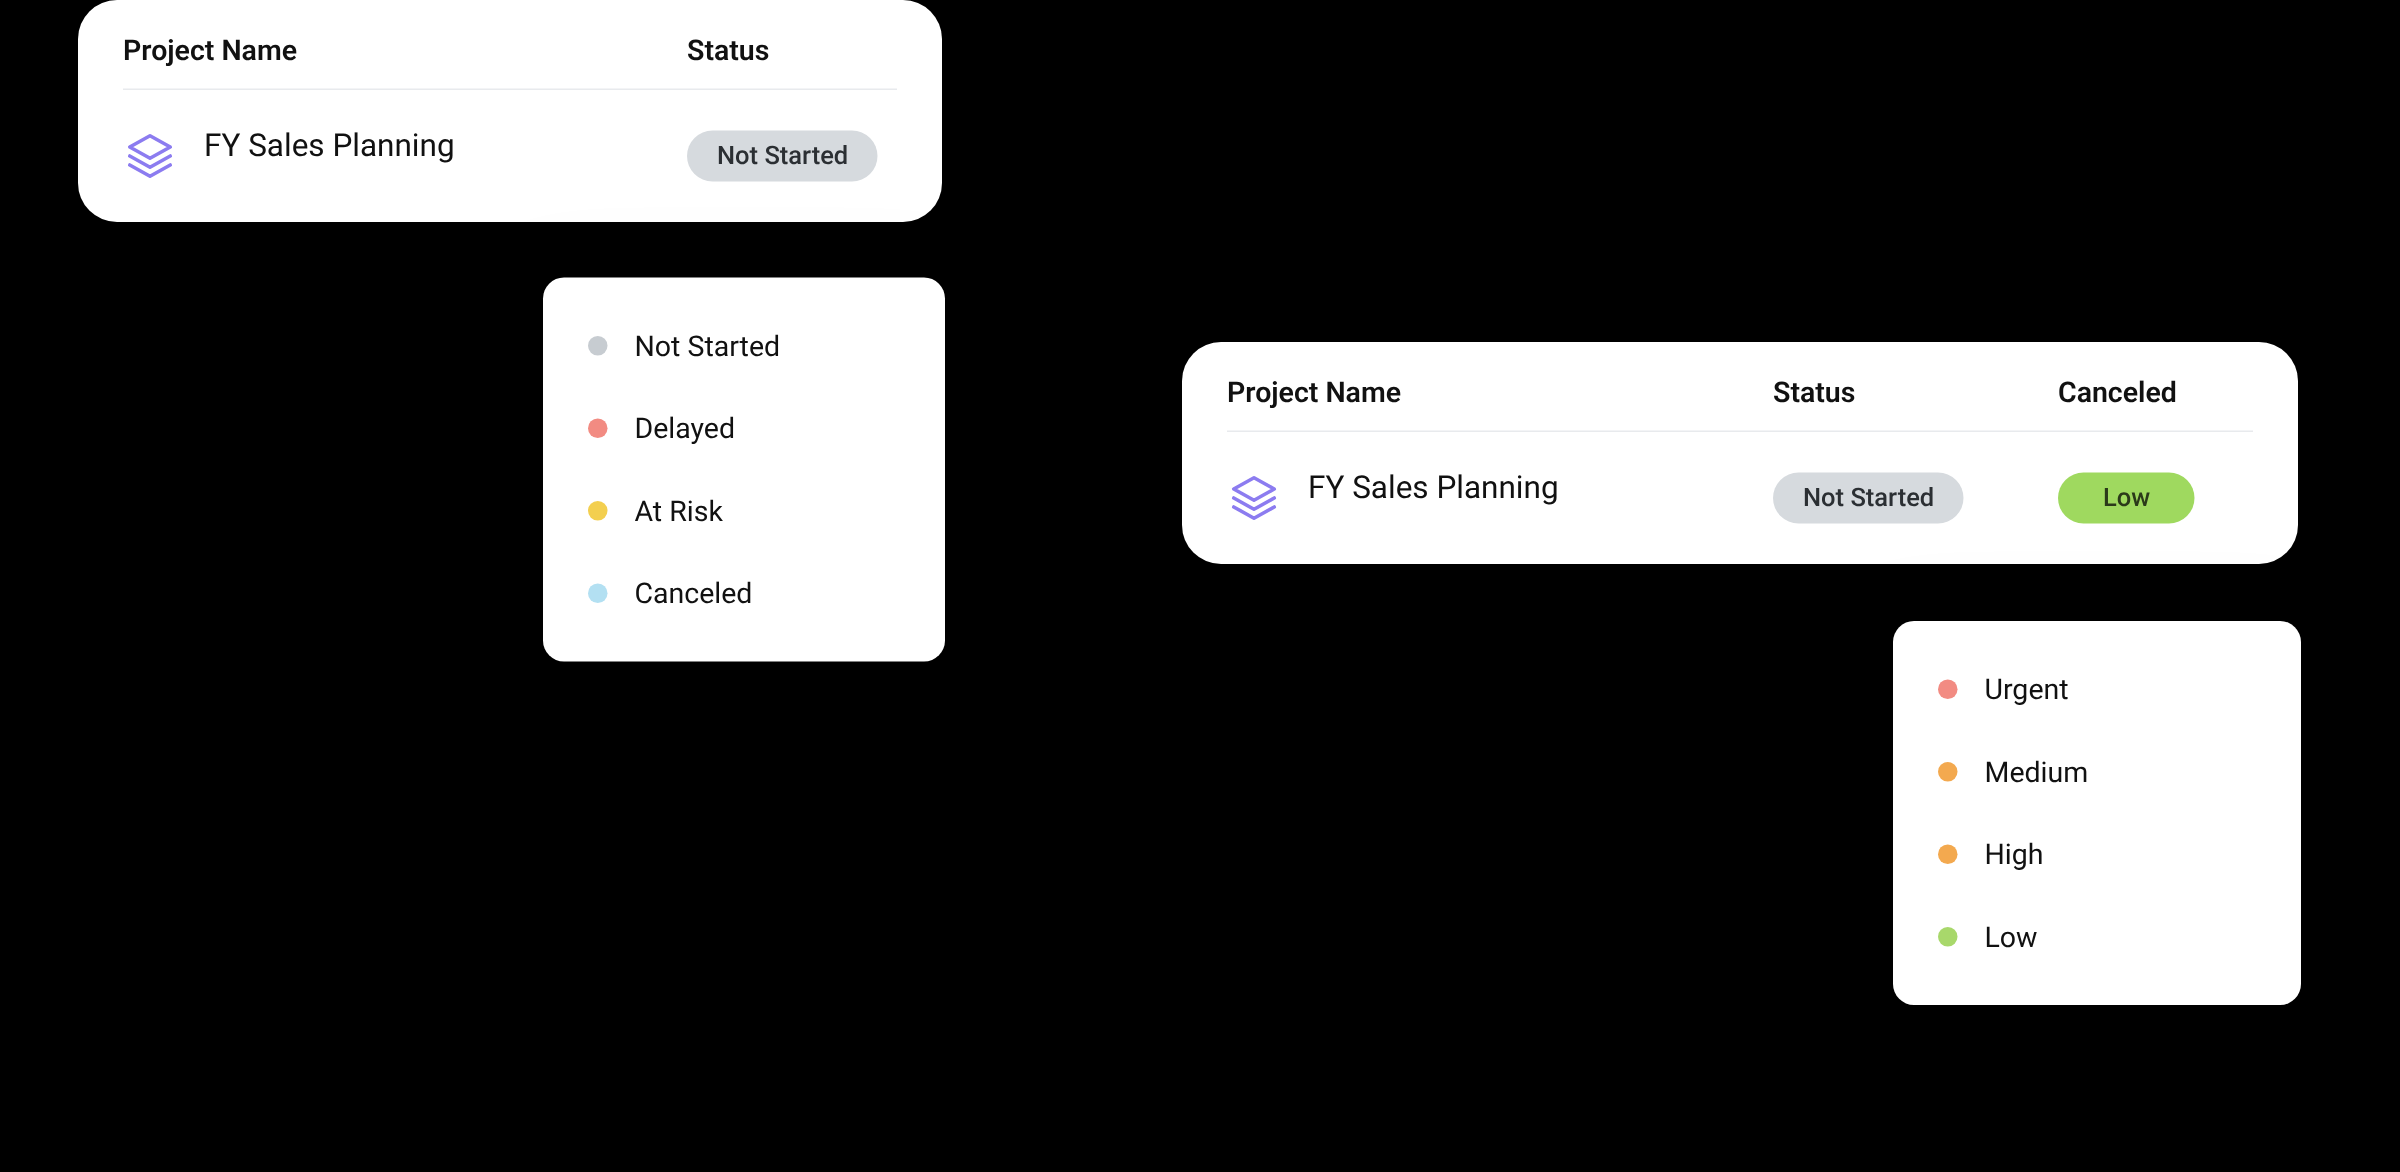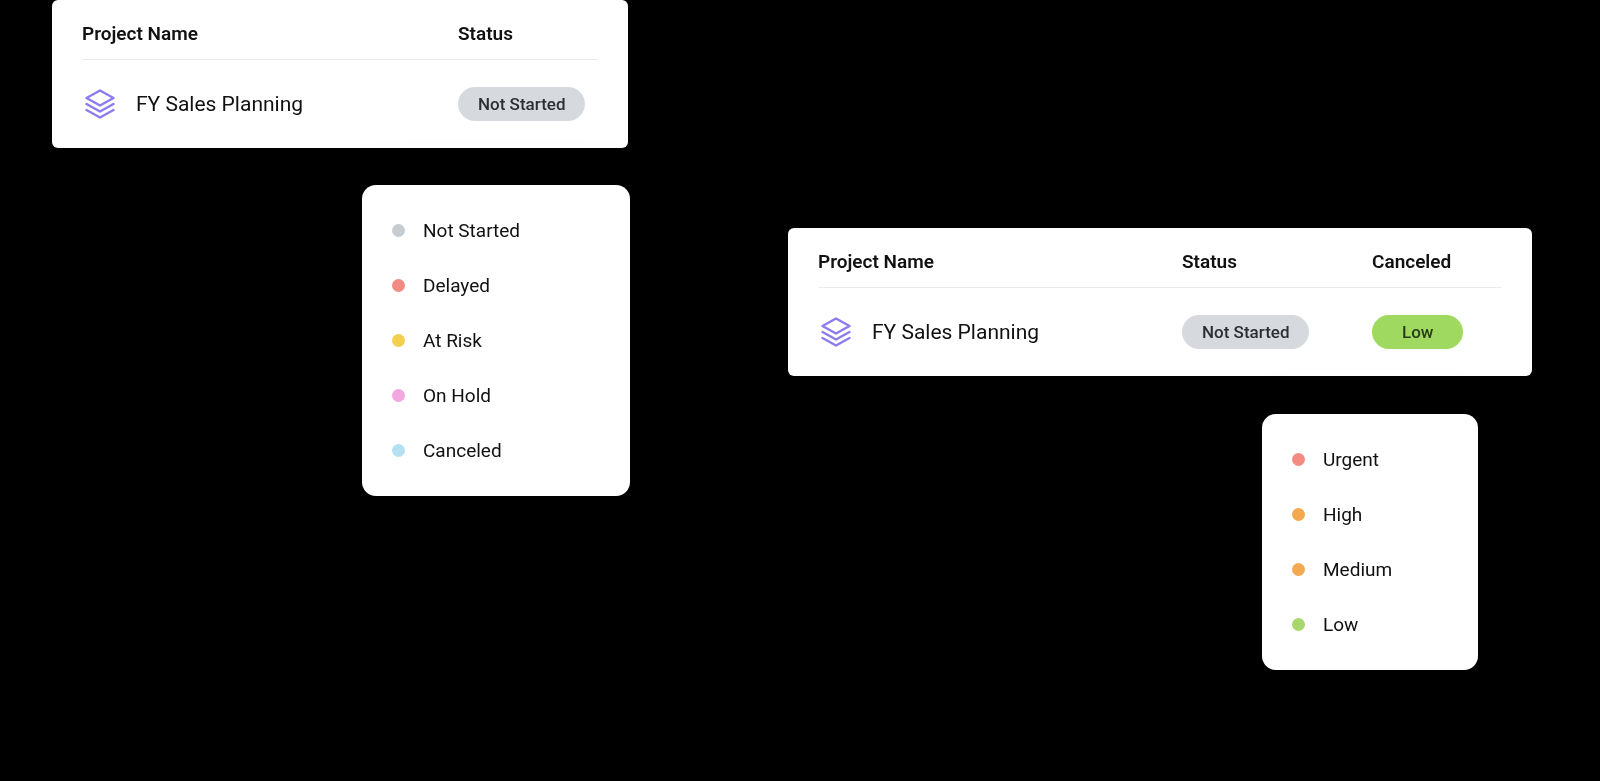--- a/index.html
+++ b/index.html
@@ -5,21 +5,21 @@
   * { box-sizing: border-box; margin: 0; padding: 0; }
   body {
     font-family: -apple-system, BlinkMacSystemFont, "Segoe UI", Roboto, sans-serif;
     background: #000;
     width: 1600px;
     height: 781px;
     position: relative;
   }
   .card {
     background: #fff;
-    border-radius: 6px;
+    border-radius: 26px;
     box-shadow: 0 20px 60px rgba(0,0,0,0.35), 0 8px 24px rgba(0,0,0,0.25);
     position: absolute;
   }
   .card-1 { left: 52px; top: 0; width: 576px; padding: 22px 30px 26px 30px; }
   .card-2 { left: 788px; top: 228px; width: 744px; padding: 22px 30px 26px 30px; }
 
   .header-row {
     display: flex;
     padding-bottom: 14px;
     border-bottom: 1px solid #e8eaed;
@@ -33,21 +33,21 @@
   .card-1 .col-name { flex: 1; }
   .card-1 .col-status { width: 140px; }
   .card-2 .col-name { flex: 1; }
   .card-2 .col-status { width: 190px; }
   .card-2 .col-priority { width: 130px; }
 
   .data-row {
     display: flex;
     align-items: center;
   }
-  .name-cell { display: flex; align-items: center; gap: 18px; flex: 1; }
+  .name-cell { display: flex; gap: 18px; flex: 1; }
   .name-text { font-size: 21px; color: #111; }
   .icon-wrap { width: 36px; height: 36px; display:flex; align-items:center; justify-content:center; }
 
   .status-pill {
     background: #d6dade;
     color: #2b2f33;
     font-size: 17px;
     font-weight: 500;
     border-radius: 999px;
     padding: 7px 20px;
@@ -67,21 +67,21 @@
   .cell-priority { width: 130px; display:flex; }
 
   .dropdown {
     background: #fff;
     border-radius: 14px;
     box-shadow: 0 20px 60px rgba(0,0,0,0.35), 0 8px 24px rgba(0,0,0,0.25);
     position: absolute;
     padding: 18px 0;
   }
   .dropdown-1 { left: 362px; top: 185px; width: 268px; }
-  .dropdown-2 { left: 1262px; top: 414px; width: 216px; }
+  .dropdown-2 { left: 1262px; top: 414px; width: 272px; }
 
   .dd-item {
     display: flex;
     align-items: center;
     gap: 18px;
     padding: 16px 30px;
     cursor: pointer;
   }
   .dd-dot { width: 13px; height: 13px; border-radius: 50%; flex-shrink: 0; }
   .dd-label { font-size: 19px; color: #111; }
@@ -118,24 +118,20 @@
   </div>
   <div class="dd-item">
     <span class="dd-dot" style="background:#f28b82"></span>
     <span class="dd-label">Delayed</span>
   </div>
   <div class="dd-item">
     <span class="dd-dot" style="background:#f3cf4f"></span>
     <span class="dd-label">At Risk</span>
   </div>
   <div class="dd-item">
-    <span class="dd-dot" style="background:#f3a6e0"></span>
-    <span class="dd-label">On Hold</span>
-  </div>
-  <div class="dd-item">
     <span class="dd-dot" style="background:#b3e0f2"></span>
     <span class="dd-label">Canceled</span>
   </div>
 </div>
 
 <div class="card card-2">
   <div class="header-row">
     <div class="header-cell col-name">Project Name</div>
     <div class="header-cell col-status">Status</div>
     <div class="header-cell col-priority">Canceled</div>
@@ -160,23 +156,23 @@
   </div>
 </div>
 
 <div class="dropdown dropdown-2">
   <div class="dd-item">
     <span class="dd-dot" style="background:#f28b82"></span>
     <span class="dd-label">Urgent</span>
   </div>
   <div class="dd-item">
     <span class="dd-dot" style="background:#f3a94f"></span>
-    <span class="dd-label">High</span>
+    <span class="dd-label">Medium</span>
   </div>
   <div class="dd-item">
     <span class="dd-dot" style="background:#f3a94f"></span>
-    <span class="dd-label">Medium</span>
+    <span class="dd-label">High</span>
   </div>
   <div class="dd-item">
     <span class="dd-dot" style="background:#a8d86b"></span>
     <span class="dd-label">Low</span>
   </div>
 </div>
 
 </body></html>

